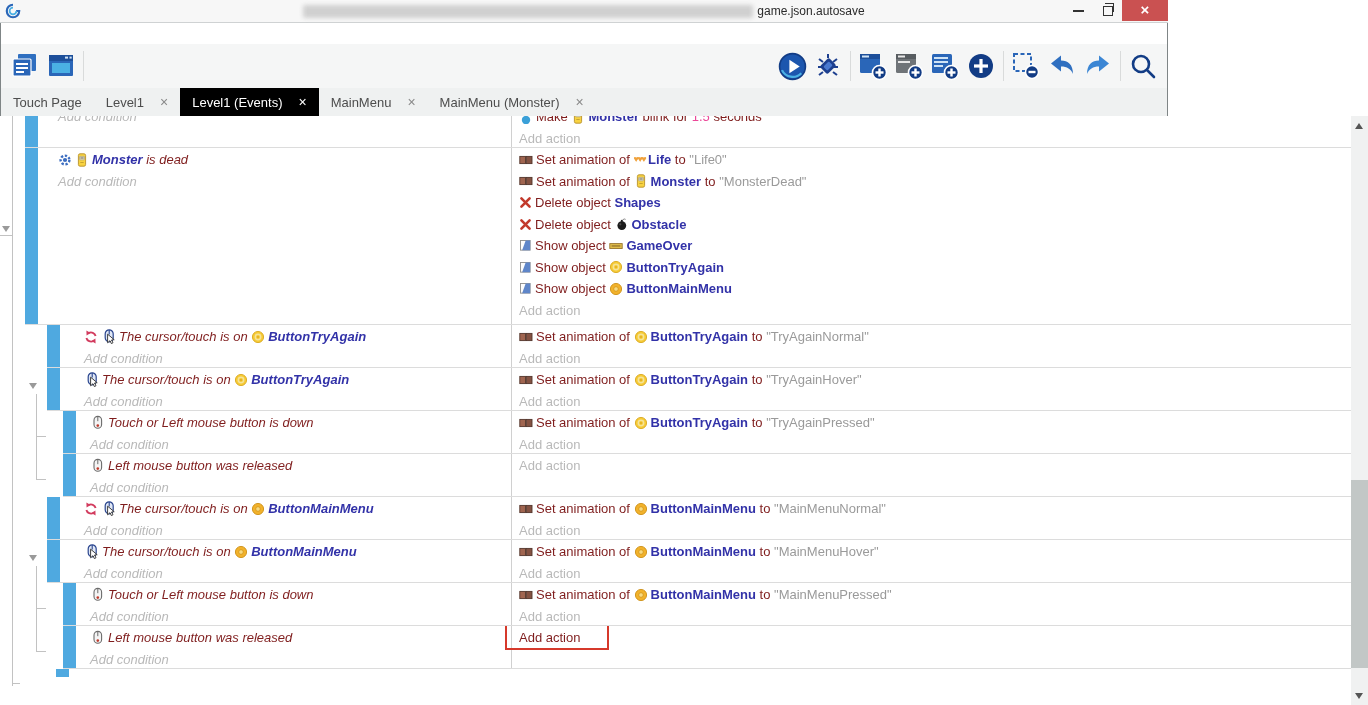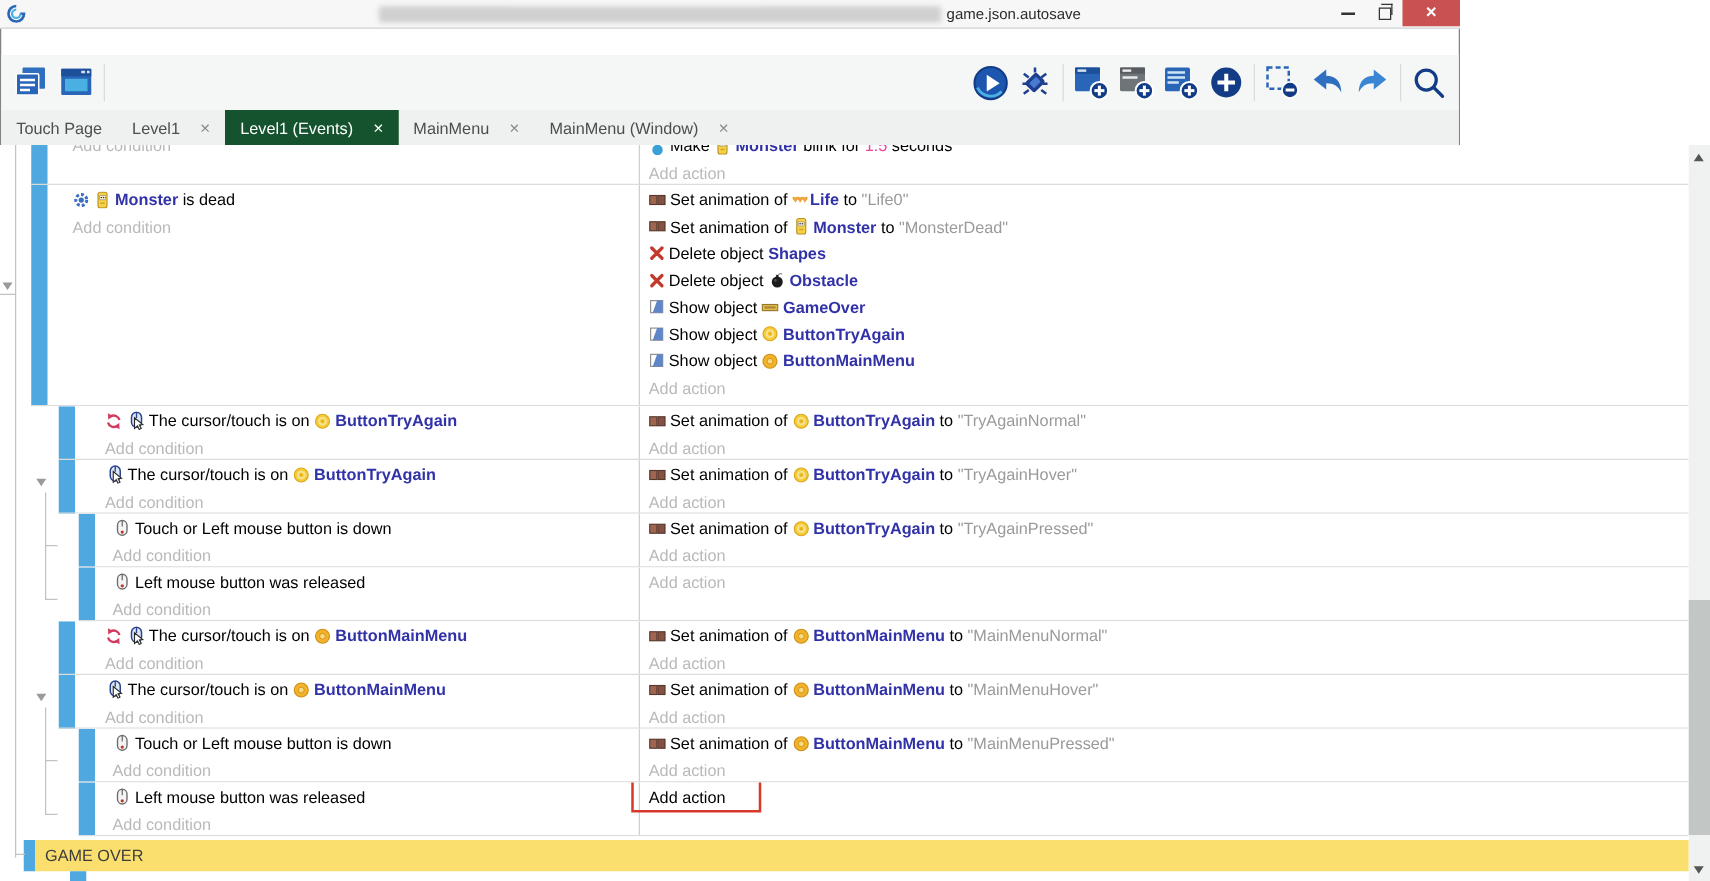--- a/index.html
+++ b/index.html
@@ -23,34 +23,34 @@
   .menu-item{font-size:13px;color:#1f1f1f;padding:0 8px;}
   
   .toolbar{position:absolute;left:1px;top:44px;right:1px;height:44px;background:#f5f6f6;display:flex;align-items:center;padding:0 6px;}
   .tbtn{display:inline-flex;align-items:center;justify-content:center;width:36px;height:38px;}
   .tsep{width:1px;height:30px;background:#d9dbdb;margin:0 4px;}
   .push{margin-left:auto;}
   
   .tabbar{position:absolute;left:1px;top:88px;right:1px;height:28px;background:#eff1f1;display:flex;align-items:stretch;}
   .tab{display:flex;align-items:center;padding:0 12px;font-size:13px;color:#4d4d4d;}
   .tab .x{margin-left:16px;color:#8a8a8a;font-size:14px;line-height:14px;}
-  .tab.active{background:#14532d;color:#fff;}
+  .tab.active{background:#000000;color:#fff;}
   .tab.active .x{color:#fff;}
   
   .sheet{position:absolute;left:0;top:116px;width:1368px;height:589px;background:#fff;overflow:hidden;}
   .rows{margin-right:17px;}
   .event-row{position:relative;box-sizing:border-box;overflow:hidden;display:flex;}
   .event-row::after{content:"";position:absolute;left:var(--bl,0px);right:0;bottom:0;height:1px;background:#dcdcdc;}
   .bar{position:absolute;top:0;bottom:0;width:13px;background:#4fa9e0;}
-  .cond-cell{width:511px;box-sizing:border-box;padding-top:1px;}
+  .cond-cell{width:511px;box-sizing:border-box;padding-top:1px;font-style:italic;}
   .act-cell{flex:1;border-left:1px solid #d0d0d0;box-sizing:border-box;padding-left:7px;padding-top:1px;position:relative;}
   .clipwrap{margin-top:-11px;}
   .line{height:21.5px;display:flex;align-items:center;font-size:13px;color:#222;}
   .line span{white-space:pre;}
-  .sg-plain{color:#000000;}
+  .sg-plain{color:#7f1d1d;}
   .sg-object{color:#3232a8;font-weight:bold;}
   .sg-value{color:#9a9a9a;}
   .sg-number{color:#ec4899;}
   .line.ph{color:#b9b9b9;}
   .icn{display:inline-flex;align-items:center;margin-right:3px;}
   .hearts{color:#f0a23c;font-size:9px;letter-spacing:-1.5px;line-height:1;}
   .redbox{position:absolute;left:-7px;top:-6px;width:100px;height:26px;border:2px solid #d6392b;pointer-events:none;}
   
   .comment-row{position:relative;height:25px;margin-top:3px;}
   .comment-fill{position:absolute;left:28px;right:0;top:0;bottom:0;background:#fbdf6e;display:flex;align-items:center;padding-left:8px;font-size:13px;color:#3d3d3d;}
@@ -216,21 +216,21 @@
       </div>
     <div class="tab active">
         <span>Level1 (Events)</span>
         <span class="x">×</span>
       </div>
     <div class="tab">
         <span>MainMenu</span>
         <span class="x">×</span>
       </div>
     <div class="tab">
-        <span>MainMenu (Window)</span>
+        <span>MainMenu (Monster)</span>
         <span class="x">×</span>
       </div>
   </div>
 
   <div class="sheet">
     <div class="rows" id="rows">
         <div class="event-row" style="height: 32px; --bl: 25px;">
           <div class="bar" style="left: 25px;"></div>
           <div class="cond-cell" style="padding-left: 58px;">
             <div class="clipwrap">
@@ -695,24 +695,20 @@
             </div>
           </div>
           <div class="act-cell">
             <div class="redbox"></div>
             <div>
               <div class="line">
                 <span class="sg-plain">Add action</span>
               </div>
             </div>
           </div>
-        </div>
-        <div class="comment-row">
-          <div class="comment-bar"></div>
-          <div class="comment-fill">GAME OVER</div>
         </div>
         <div class="sliver-row">
           <div class="bar" style="left: 56px; width: 13px;"></div>
         </div>
       </div>
 
     <div class="tree">
       <div class="tline" style="left:12px;top:0;width:1px;height:570px;"></div>
       <div class="tline" style="left:0;top:119px;width:12px;height:1px;"></div>
       <div class="tri" style="left:2px;top:110px;"></div>

